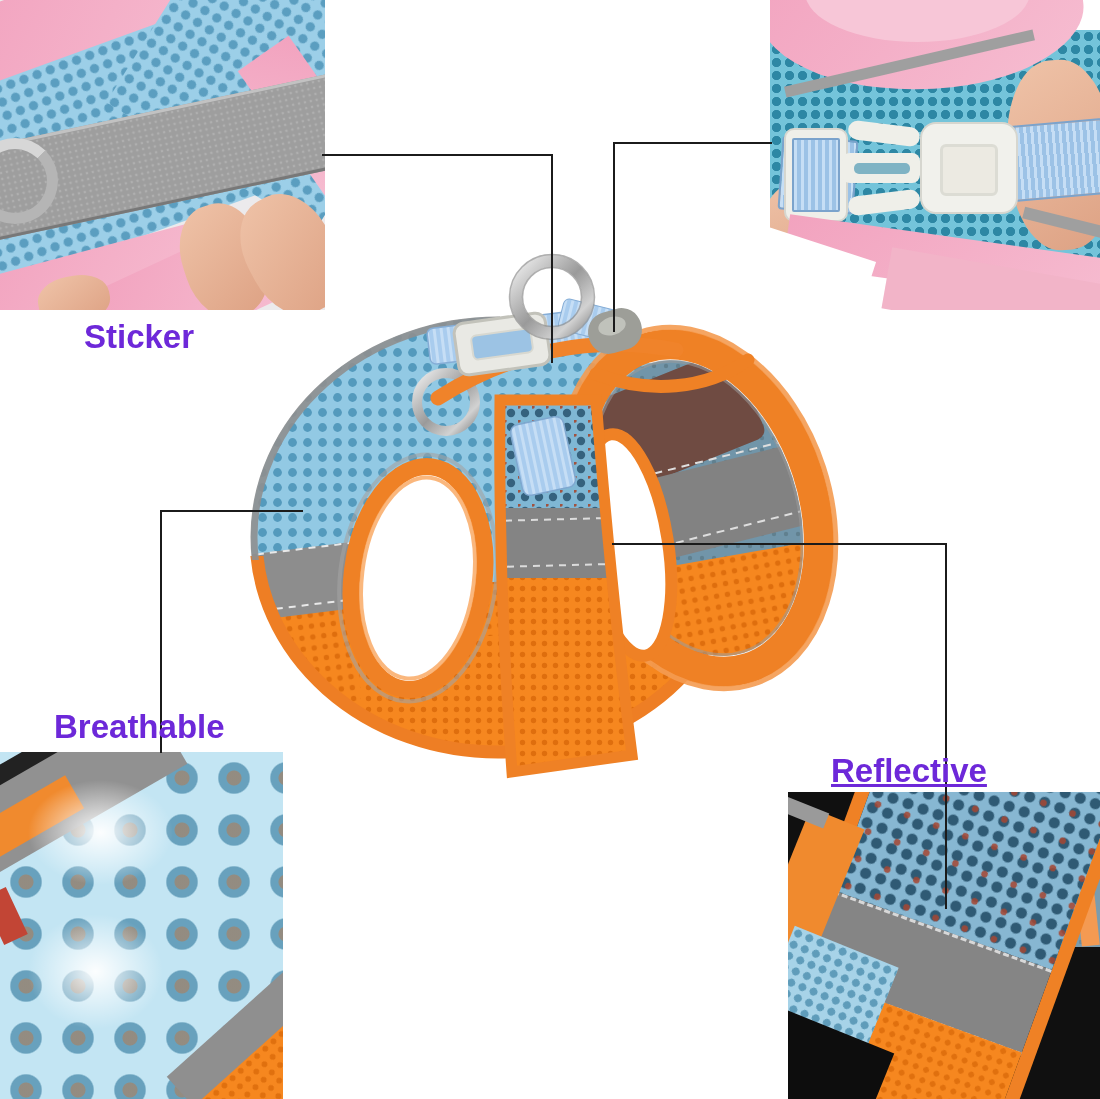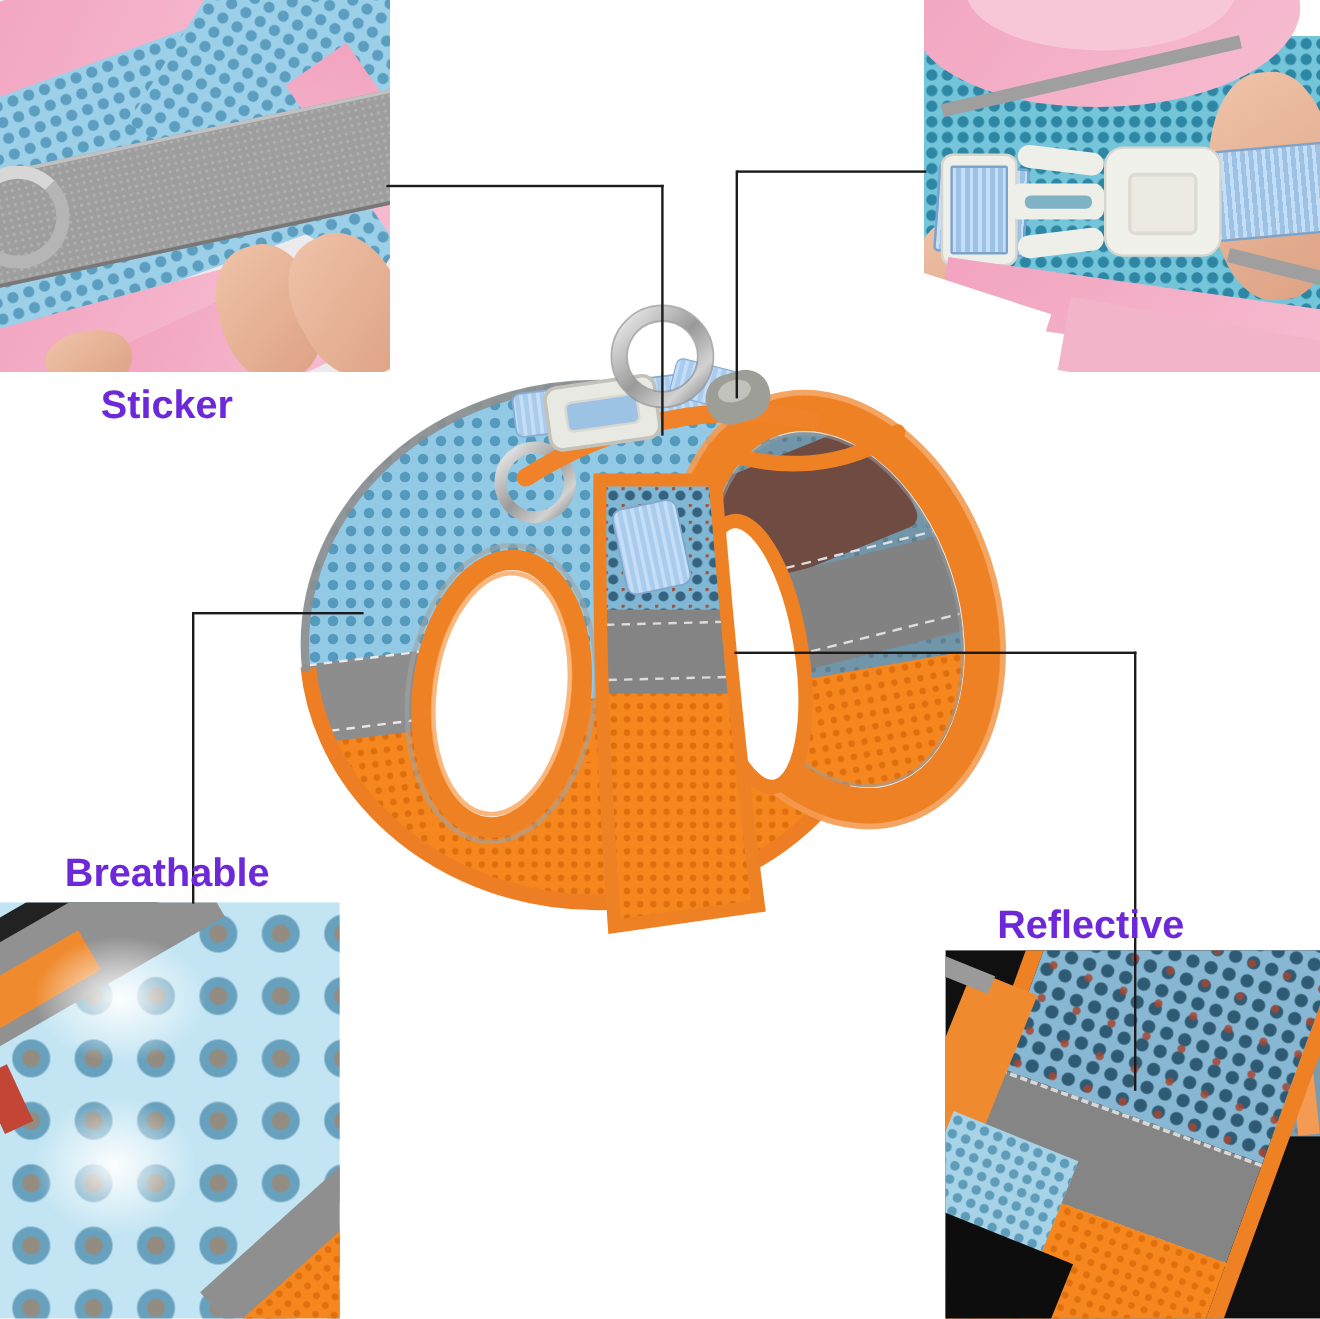--- a/index.html
+++ b/index.html
@@ -264,15 +264,15 @@
   <div class="ln" style="left:551px;top:154px;width:2px;height:209px;"></div>
   <div class="ln" style="left:614px;top:142px;width:158px;height:2px;"></div>
   <div class="ln" style="left:613px;top:142px;width:2px;height:190px;"></div>
   <div class="ln" style="left:161px;top:510px;width:142px;height:2px;"></div>
   <div class="ln" style="left:160px;top:510px;width:2px;height:243px;"></div>
   <div class="ln" style="left:612px;top:543px;width:335px;height:2px;"></div>
   <div class="ln" style="left:945px;top:543px;width:2px;height:366px;"></div>
 
   <div class="callout" style="left:84px;top:318px;">Sticker</div>
   <div class="callout" style="left:54px;top:708px;">Breathable</div>
-  <div class="callout" style="left:831px;top:752px;">Reflective</div>
+  <div class="callout" style="left:831px;top:752px;text-decoration:underline;">Reflective</div>
 
 </div>
 
 </body></html>

